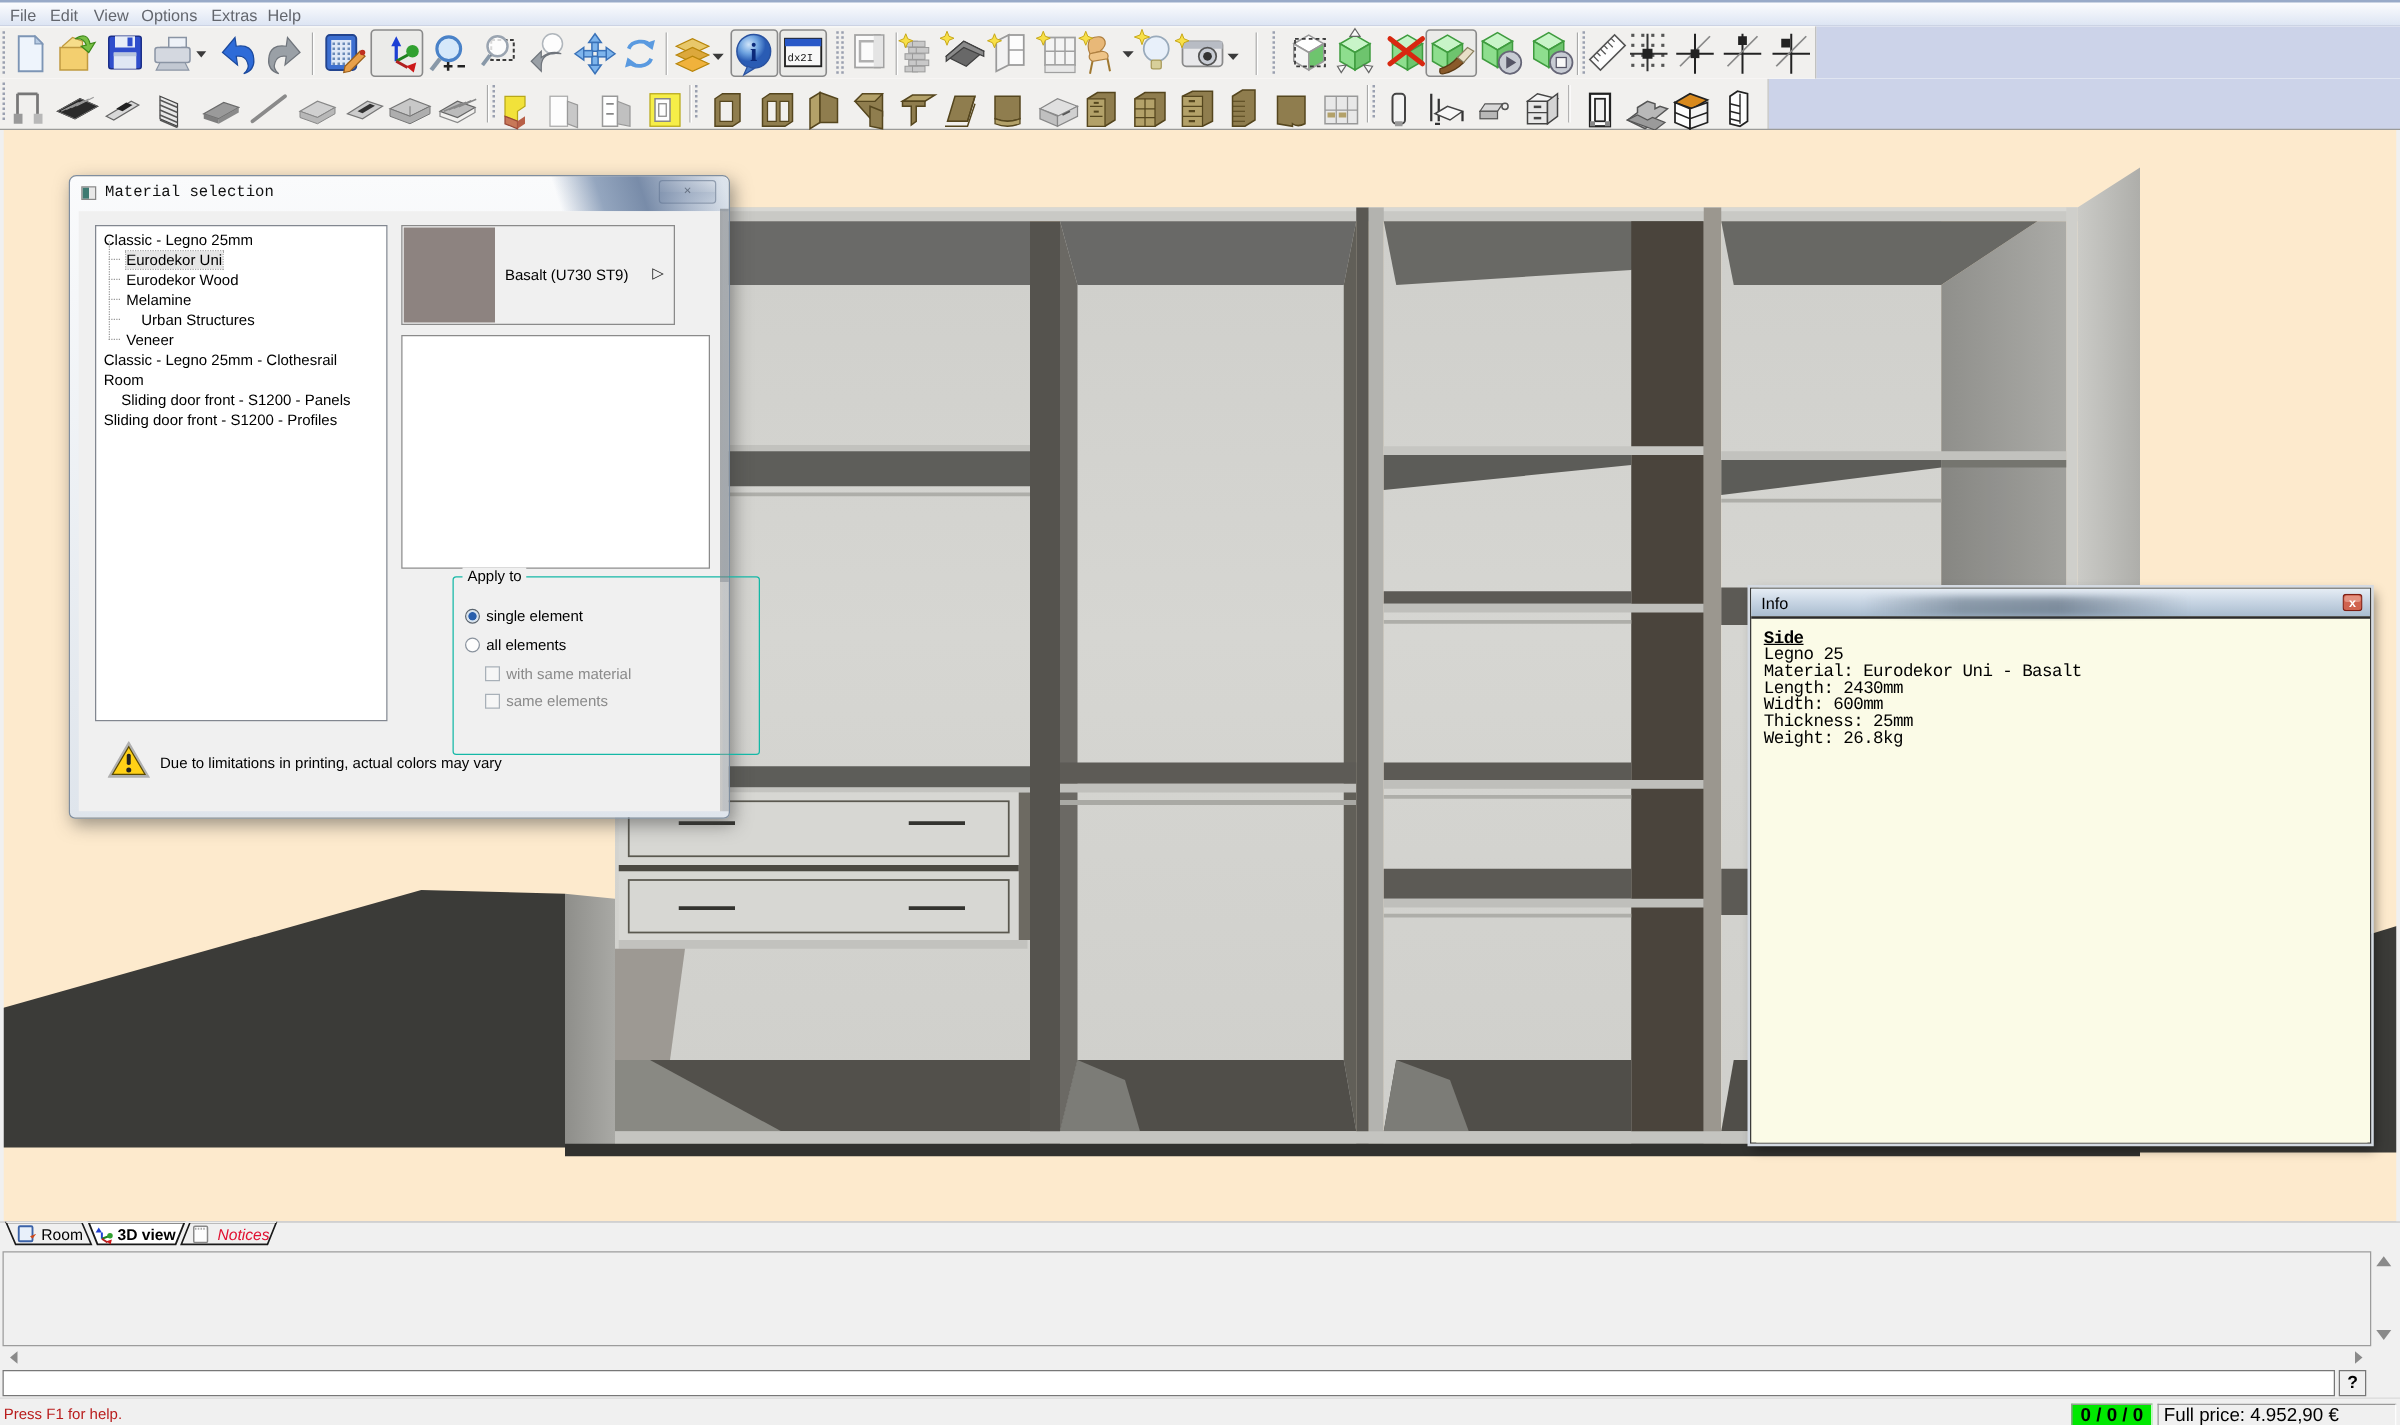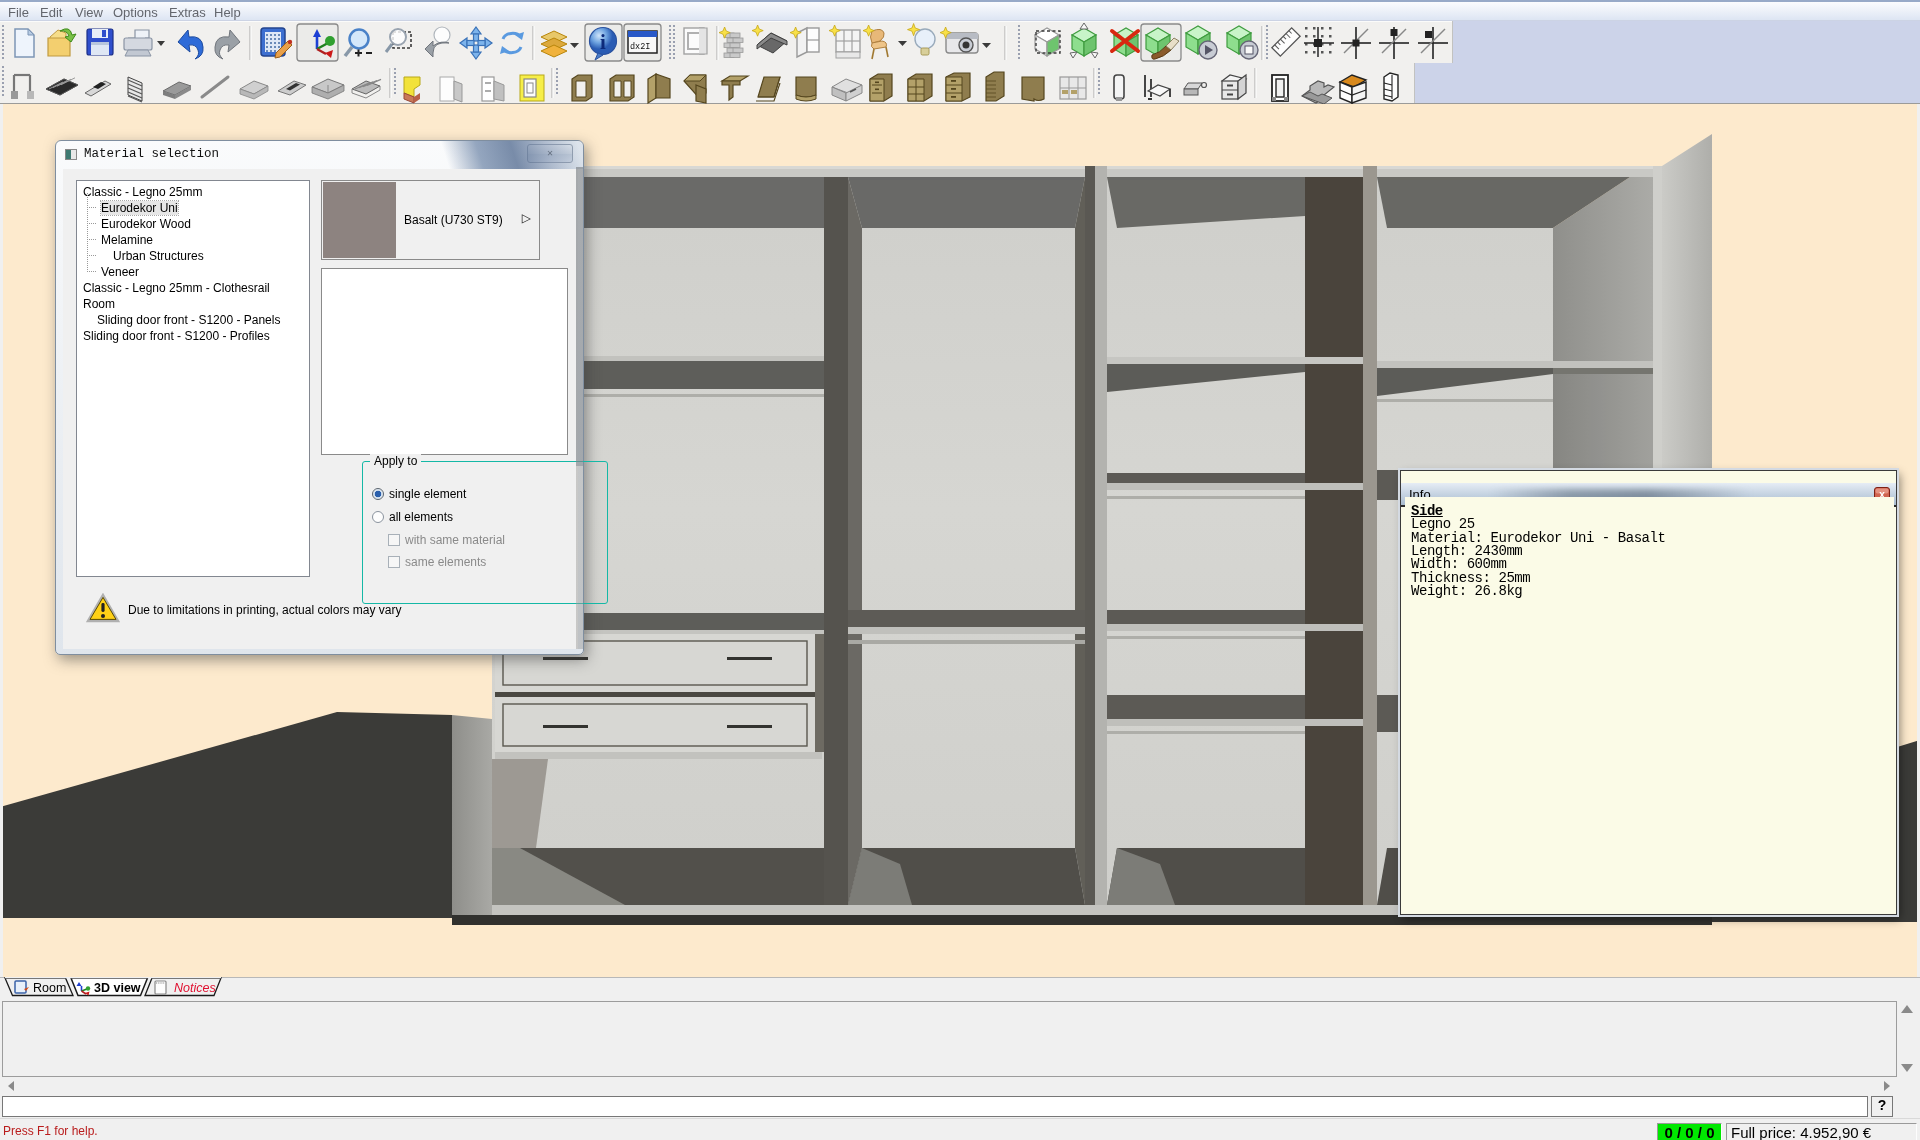--- a/index.html
+++ b/index.html
@@ -55,21 +55,21 @@
 .radio { display:inline-block; width:12px; height:12px; border-radius:50%; background:#fdfdfd; border:1px solid #8a939e; vertical-align:-2px; }
 .radio.on { background:radial-gradient(circle at 50% 50%, #2a5fac 0 3px, #d8e4f0 3.6px 4.5px, #fdfdfd 5px); border-color:#5a646e; }
 .chk { display:inline-block; width:12px; height:12px; background:#f6f6f6; border:1px solid #a8b0b8; vertical-align:-2px; }
 .rlab { font-size:12px; color:#000; margin-left:5px; }
 .rlab.dis { color:#8a8a8a; }
 .warn { position:absolute; left:23px; top:424px; }
 .warntxt { position:absolute; left:65px; top:434px; font-size:12px; color:#000; }
 
 
 .iwin { position:absolute; left:1400px; top:366px; width:497px; height:445px; background:#fbfbe7; border:1px solid #3a3a3a; outline:2px solid #d4dae2; box-shadow:3px 4px 9px rgba(0,0,0,0.45); z-index:9; }
-.ititle { position:absolute; left:0; top:12px; width:100%; height:24px;
+.ititle { position:absolute; left:0; top:0; width:100%; height:24px;
   background:linear-gradient(180deg,#e6edf5 0%,#c9d6e4 45%,#a9bccf 100%);
   border-bottom:2px solid #2a2a2a;text-decoration:underline; }
 .ititle:after { content:""; position:absolute; left:90px; top:6px; width:260px; height:16px; background:linear-gradient(90deg,transparent,#5a6a7a88 30%,#46556688 60%,transparent); filter:blur(3px); }
 .ittxt { position:absolute; left:8px; top:4px; font-size:13px; color:#000; }
 .iclose { position:absolute; right:6px; top:4px; }
 .ibody { position:absolute; left:4px; top:26px; width:489px; height:417px; background:#fbfbe7; font-family:"Liberation Mono",monospace; font-size:14px; letter-spacing:-0.45px; line-height:13.35px; white-space:pre; color:#000; padding:8px 0 0 6px; }
 .ihead { font-weight:bold; text-decoration:underline; }
 </style></head>
 <body>
 <div class="menubar">

